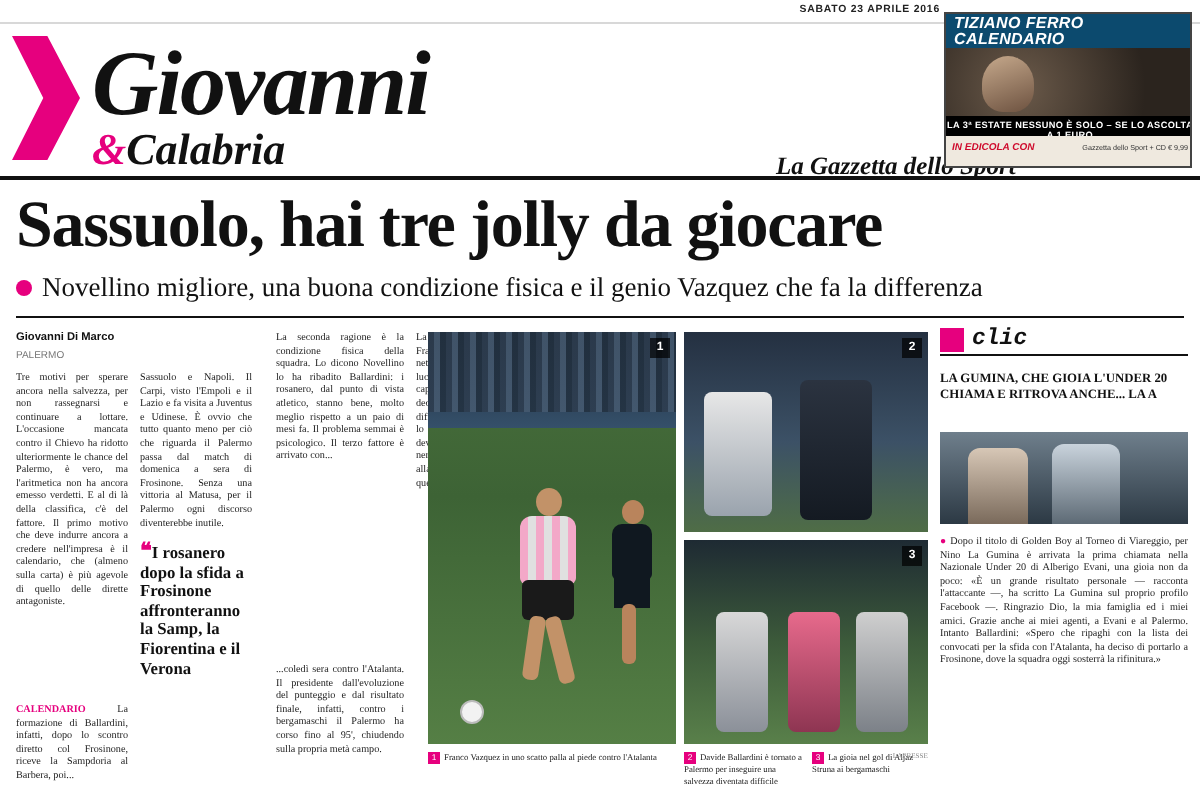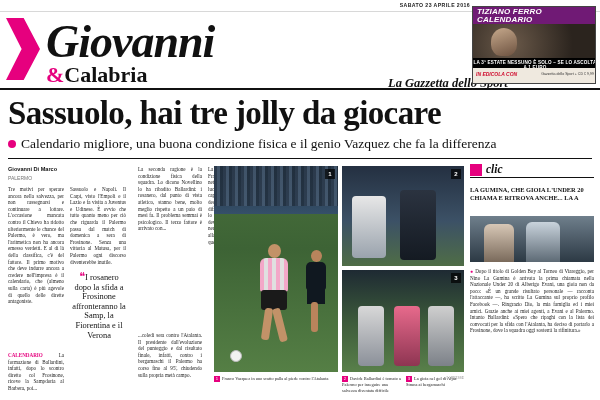--- a/index.html
+++ b/index.html
@@ -31,42 +31,42 @@
   .title-sicilia {
     position: absolute; left: 46px; top: 8px;
     font-family: "Liberation Serif", serif;
     font-weight: bold; font-style: italic;
     font-size: 46px; line-height: 44px; color: #111;
     letter-spacing: -1px;
   }
   .title-calabria {
     position: absolute; left: 46px; top: 52px;
     font-family: "Liberation Serif", serif;
-    font-weight: bold; 
+    font-weight: bold; font-style: italic;
     font-size: 22px; line-height: 22px; color: #111;
   }
   .title-amp { color: #e6007e; font-size: 22px; }
   .gazzetta {
     position: absolute; left: 388px; top: 64px;
     font-family: "Liberation Serif", serif;
     font-style: italic; font-weight: bold;
     font-size: 12.5px; color: #111;
   }
   .mast-rule {
     position: absolute; left: 0; top: 88px; width: 600px; height: 2px; background: #111;
   }
 
   
   .ad {
     position: absolute; right: 4px; top: 6px; width: 124px; height: 78px;
     background: #111; overflow: hidden; border: 1px solid #444;
   }
   .ad-top {
     position: absolute; left: 0; top: 0; width: 124px; height: 17px;
-    background: #701a75;
+    background: #0c4a6e;
   }
   .ad-brand {
     position: absolute; left: 4px; top: 1px;
     color: #fff; font-size: 8px; font-weight: bold; font-style: italic;
     letter-spacing: .2px; line-height: 8px;
   }
   .ad-photo {
     position: absolute; left: 0; top: 17px; width: 124px; height: 34px;
     background:
       radial-gradient(circle at 30% 60%, #6b5a4a 0%, #2b241e 70%),
@@ -129,21 +129,21 @@
     font-size: 5.1px; line-height: 6.6px; color: #222; text-align: justify;
   }
   .col-b {
     position: absolute; left: 70px; top: 186px; width: 56px;
     font-family: "Liberation Serif", serif;
     font-size: 5.1px; line-height: 6.6px; color: #222; text-align: justify;
   }
   .pullquote {
     position: absolute; left: 70px; top: 272px; width: 58px;
     font-family: "Liberation Serif", serif;
-    font-weight: normal; font-size: 8.4px; line-height: 9.6px; color: #111; text-align: center;
+    font-weight: bold; font-size: 8.4px; line-height: 9.6px; color: #111;
   }
   .pullquote .mark { color: #e6007e; font-size: 11px; line-height: 8px; }
   .col-cal {
     position: absolute; left: 8px; top: 352px; width: 56px;
     font-family: "Liberation Serif", serif;
     font-size: 5.1px; line-height: 6.6px; color: #222; text-align: justify;
   }
   .lbl { font-weight: bold; color: #e6007e; }
   .col-c {
     position: absolute; left: 138px; top: 166px; width: 64px;
@@ -265,21 +265,21 @@
   .cap2 { left: 128px; width: 60px; }
   .cap3 { left: 192px; width: 58px; }
   .credit { position: absolute; right: 0; top: 0; font-size: 3.6px; color: #888; }
 
   
   .rail { position: absolute; left: 470px; top: 164px; width: 124px; height: 224px; }
   .clic-bar { position: relative; height: 14px; border-bottom: 1px solid #111; }
   .clic-sq { position: absolute; left: 0; top: 0; width: 12px; height: 12px; background: #e6007e; }
   .clic-txt {
     position: absolute; left: 16px; top: -1px; font-size: 11.5px; font-weight: bold;
-    font-style: italic; color: #111; font-family: Liberation Serif, serif;
+    font-style: italic; color: #111; font-family: Liberation Mono, monospace;
   }
   .rail-head {
     position: absolute; left: 0; top: 22px; width: 124px;
     font-family: "Liberation Serif", serif;
     font-weight: bold; font-size: 6.4px; line-height: 8px; color: #111;
   }
   .rail-photo {
     position: absolute; left: 0; top: 52px; width: 124px; height: 46px;
     background: linear-gradient(180deg, #6f7f8c, #2c3944);
     overflow: hidden;
@@ -327,21 +327,21 @@
     <div class="ad-line">LA 3ª ESTATE NESSUNO È SOLO – SE LO ASCOLTA A 1 EURO</div>
     <div class="ad-foot">
       <span class="l">IN EDICOLA CON</span>
       <span class="r">Gazzetta dello Sport + CD € 9,99</span>
     </div>
   </div>
 
   <div class="headline">Sassuolo, hai tre jolly da giocare</div>
   <div class="subhead-wrap">
     <div class="subhead-dot"></div>
-    <div class="subhead">Calendario migliore, una buona condizione fisica e il genio Vazquez che fa la differenza</div>
+    <div class="subhead">Novellino migliore, una buona condizione fisica e il genio Vazquez che fa la differenza</div>
   </div>
   <div class="head-rule"></div>
 
   <div class="byline">
     <span>Giovanni Di Marco</span>
     <span class="city">PALERMO</span>
   </div>
 
   <div class="col-a">Tre motivi per sperare ancora nella salvezza, per non rassegnarsi e continuare a lottare. L'occasione mancata contro il Chievo ha ridotto ulteriormente le chance del Palermo, è vero, ma l'aritmetica non ha ancora emesso verdetti. E al di là della classifica, c'è del fattore. Il primo motivo che deve indurre ancora a credere nell'impresa è il calendario, che (almeno sulla carta) è più agevole di quello delle dirette antagoniste.</div>
   <div class="col-b">Sassuolo e Napoli. Il Carpi, visto l'Empoli e il Lazio e fa visita a Juventus e Udinese. È ovvio che tutto quanto meno per ciò che riguarda il Palermo passa dal match di domenica a sera di Frosinone. Senza una vittoria al Matusa, per il Palermo ogni discorso diventerebbe inutile.</div>

